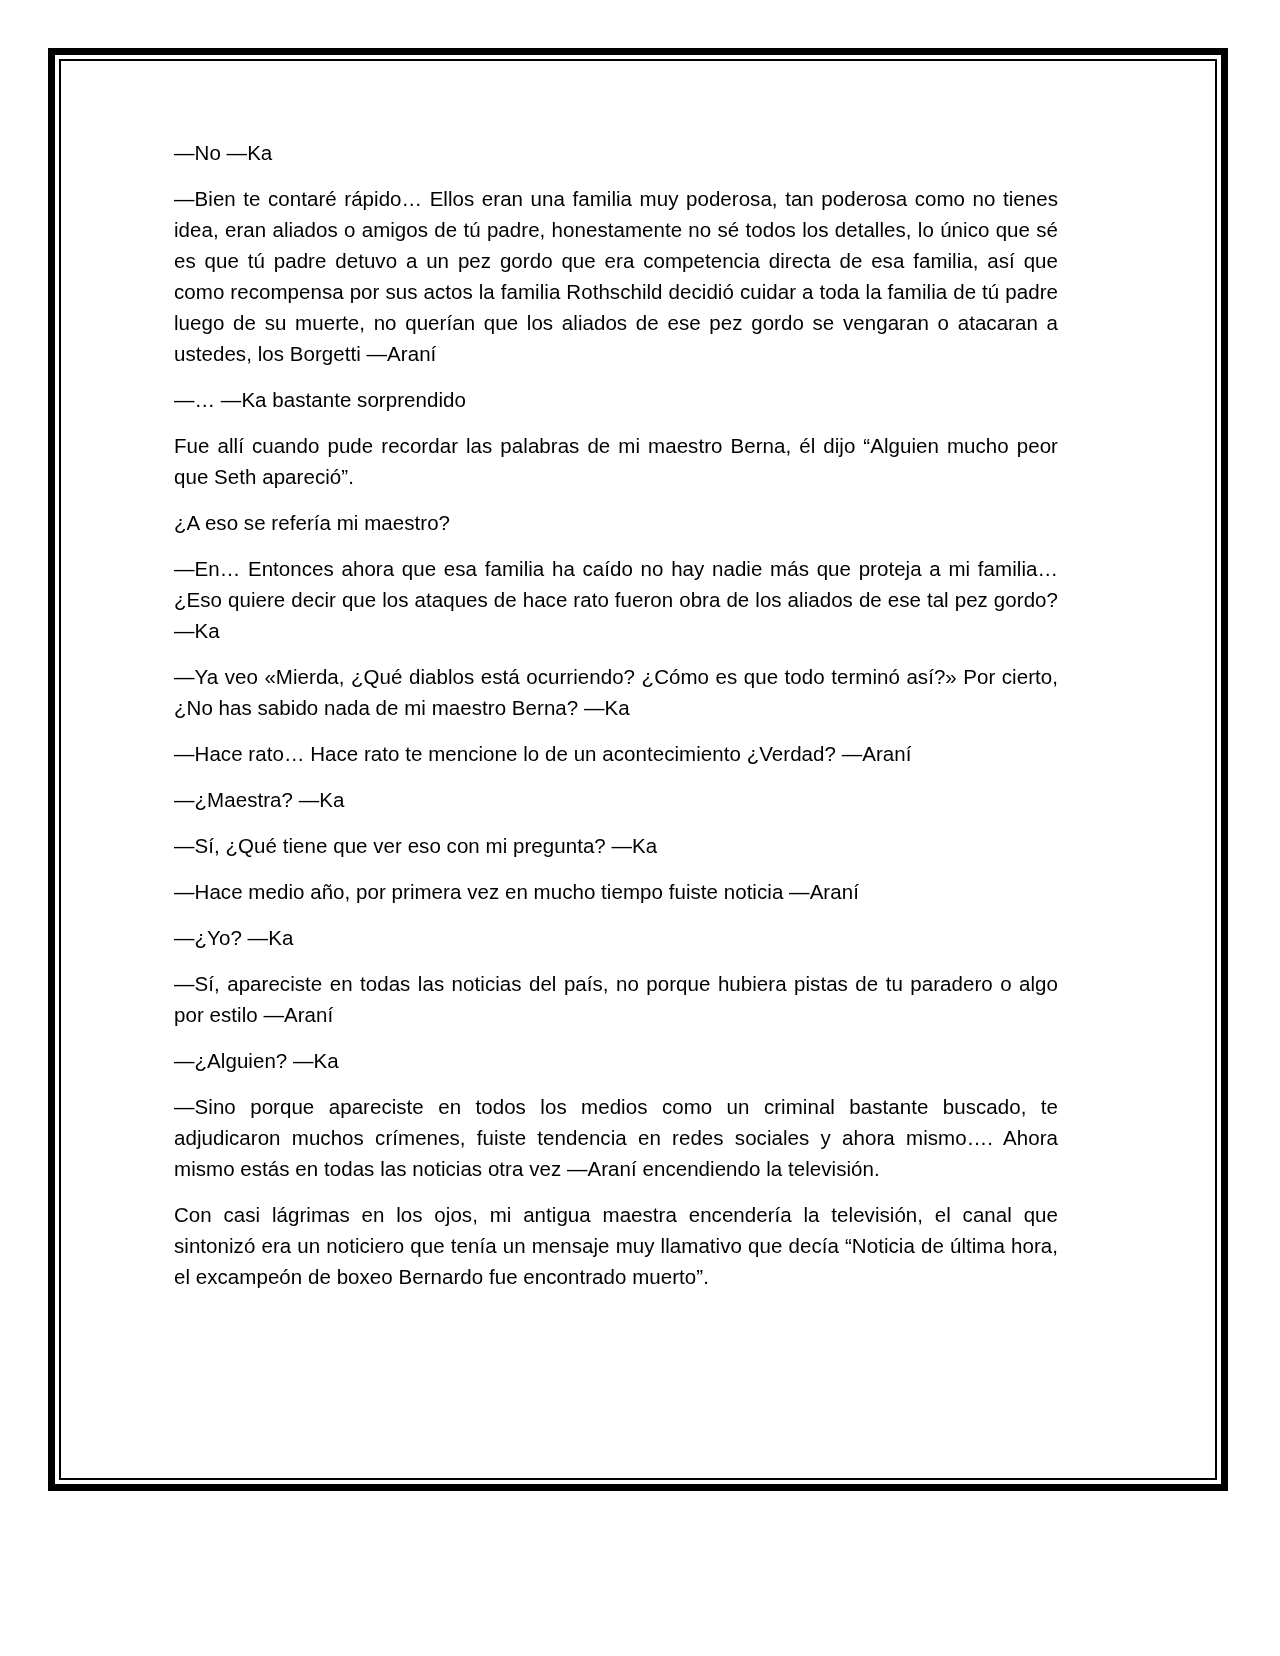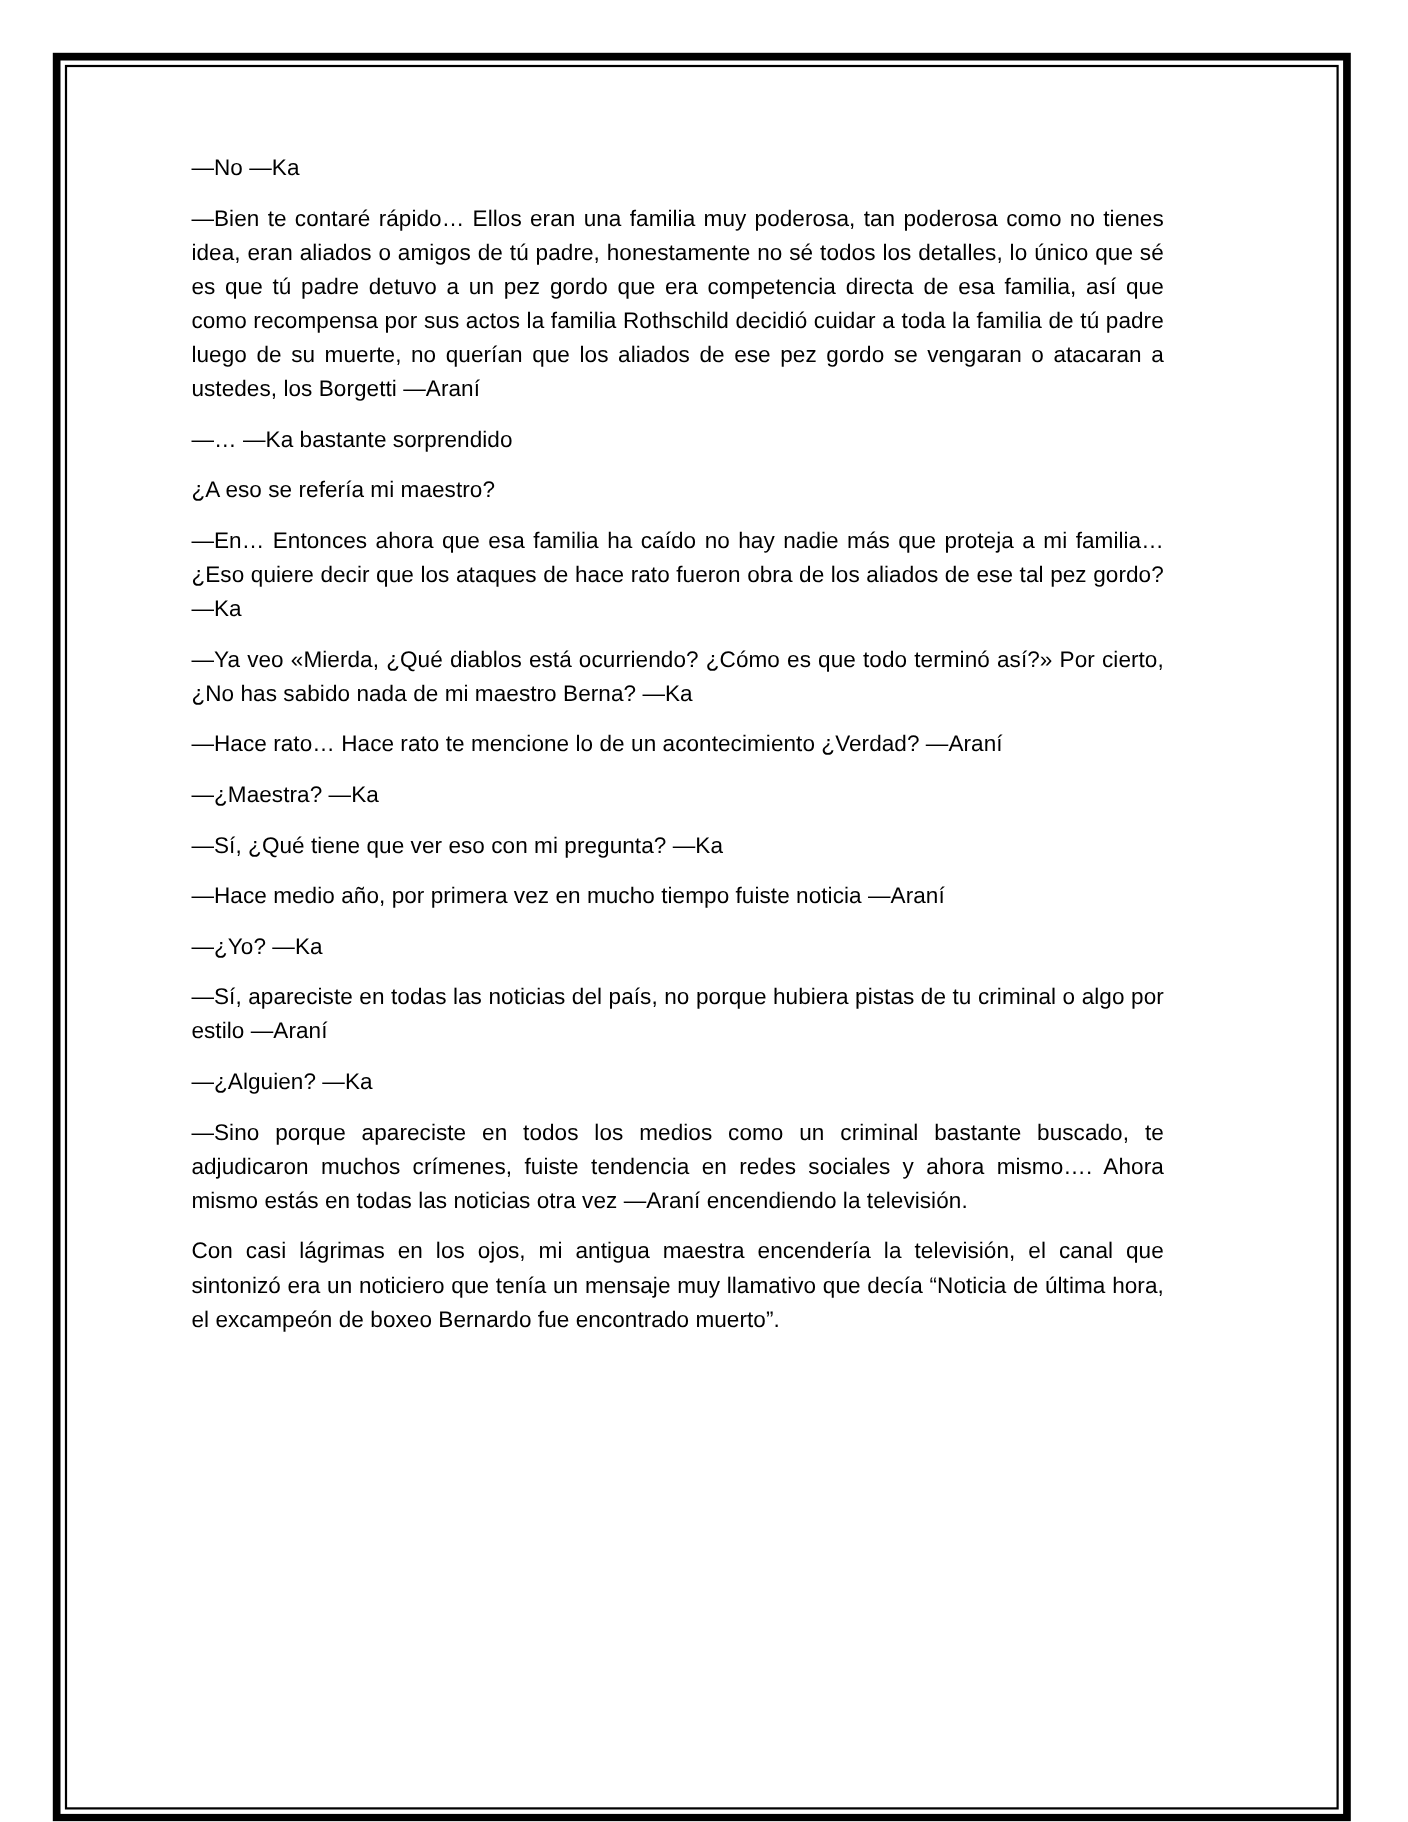--- a/index.html
+++ b/index.html
@@ -18,21 +18,21 @@
     overflow: hidden;
     font-family: "Liberation Sans", sans-serif;
   }
 
   
   .page-frame-outer {
     position: absolute;
     left: 48px;
     top: 48px;
     width: 1180px;
-    height: 1608px;
+    height: 1443px;
     border: 7px solid #000000;
     box-sizing: border-box;
     background: #ffffff;
   }
 
   
   .page-frame-inner {
     position: absolute;
     left: 4px;
     top: 4px;
@@ -79,29 +79,30 @@
 
 <div class="page">
   <div class="page-frame-outer">
     <div class="page-frame-inner">
 
       <div class="page-content">
 
         <p class="para noj">—No —Ka</p>
         <p class="para">—Bien te contaré rápido… Ellos eran una familia muy poderosa, tan poderosa como no tienes idea, eran aliados o amigos de tú padre, honestamente no sé todos los detalles, lo único que sé es que tú padre detuvo a un pez gordo que era competencia directa de esa familia, así que como recompensa por sus actos la familia Rothschild decidió cuidar a toda la familia de tú padre luego de su muerte, no querían que los aliados de ese pez gordo se vengaran o atacaran a ustedes, los Borgetti —Araní</p>
         <p class="para noj">—… —Ka bastante sorprendido</p>
+        <p class="para">Fue allí cuando pude recordar las palabras de mi maestro Berna, él dijo “Alguien mucho peor que Seth apareció”.</p>
         <p class="para noj">¿A eso se refería mi maestro?</p>
         <p class="para">—En… Entonces ahora que esa familia ha caído no hay nadie más que proteja a mi familia… ¿Eso quiere decir que los ataques de hace rato fueron obra de los aliados de ese tal pez gordo? —Ka</p>
         <p class="para">—Ya veo «Mierda, ¿Qué diablos está ocurriendo? ¿Cómo es que todo terminó así?» Por cierto, ¿No has sabido nada de mi maestro Berna? —Ka</p>
         <p class="para noj">—Hace rato… Hace rato te mencione lo de un acontecimiento ¿Verdad? —Araní</p>
         <p class="para noj">—¿Maestra? —Ka</p>
         <p class="para noj">—Sí, ¿Qué tiene que ver eso con mi pregunta? —Ka</p>
         <p class="para noj">—Hace medio año, por primera vez en mucho tiempo fuiste noticia —Araní</p>
         <p class="para noj">—¿Yo? —Ka</p>
-        <p class="para">—Sí, apareciste en todas las noticias del país, no porque hubiera pistas de tu criminal o algo por estilo —Araní</p>
+        <p class="para">—Sí, apareciste en todas las noticias del país, no porque hubiera pistas de tu paradero o algo por estilo —Araní</p>
         <p class="para noj">—¿Alguien? —Ka</p>
         <p class="para">—Sino porque apareciste en todos los medios como un criminal bastante buscado, te adjudicaron muchos crímenes, fuiste tendencia en redes sociales y ahora mismo…. Ahora mismo estás en todas las noticias otra vez —Araní encendiendo la televisión.</p>
         <p class="para last">Con casi lágrimas en los ojos, mi antigua maestra encendería la televisión, el canal que sintonizó era un noticiero que tenía un mensaje muy llamativo  que decía “Noticia de última hora, el excampeón de boxeo Bernardo fue encontrado muerto”.</p>
 
       </div>
 
     </div>
   </div>
 </div>
 

